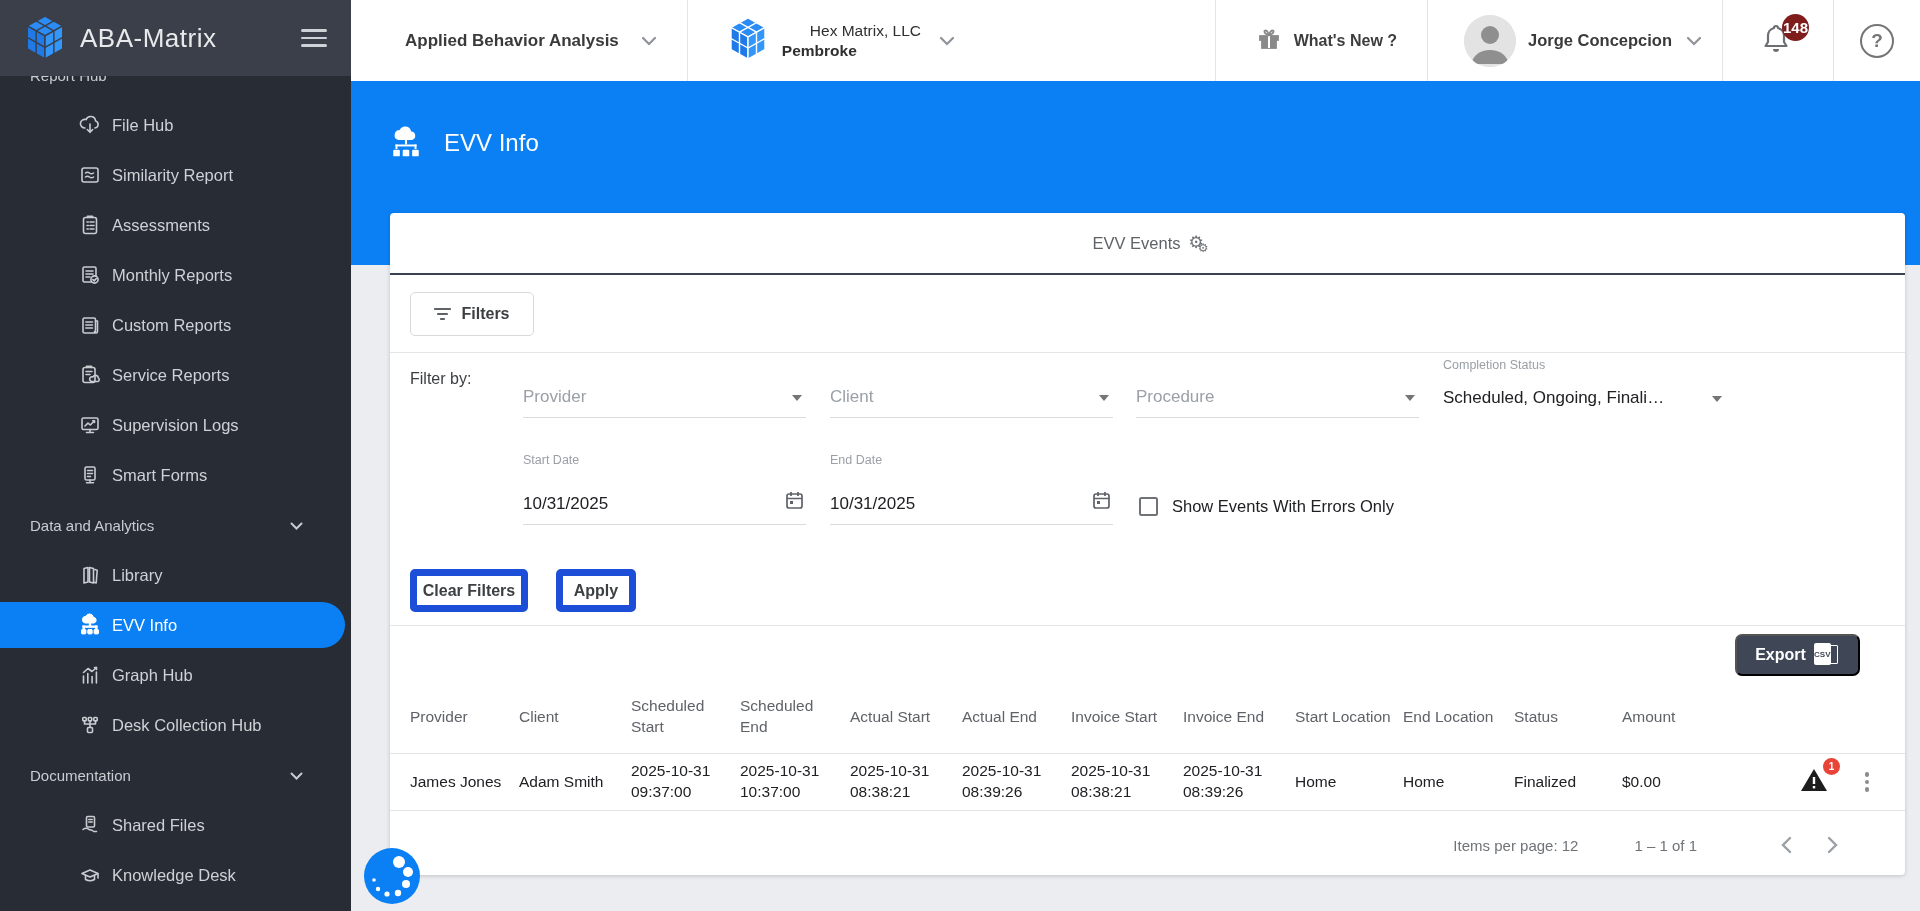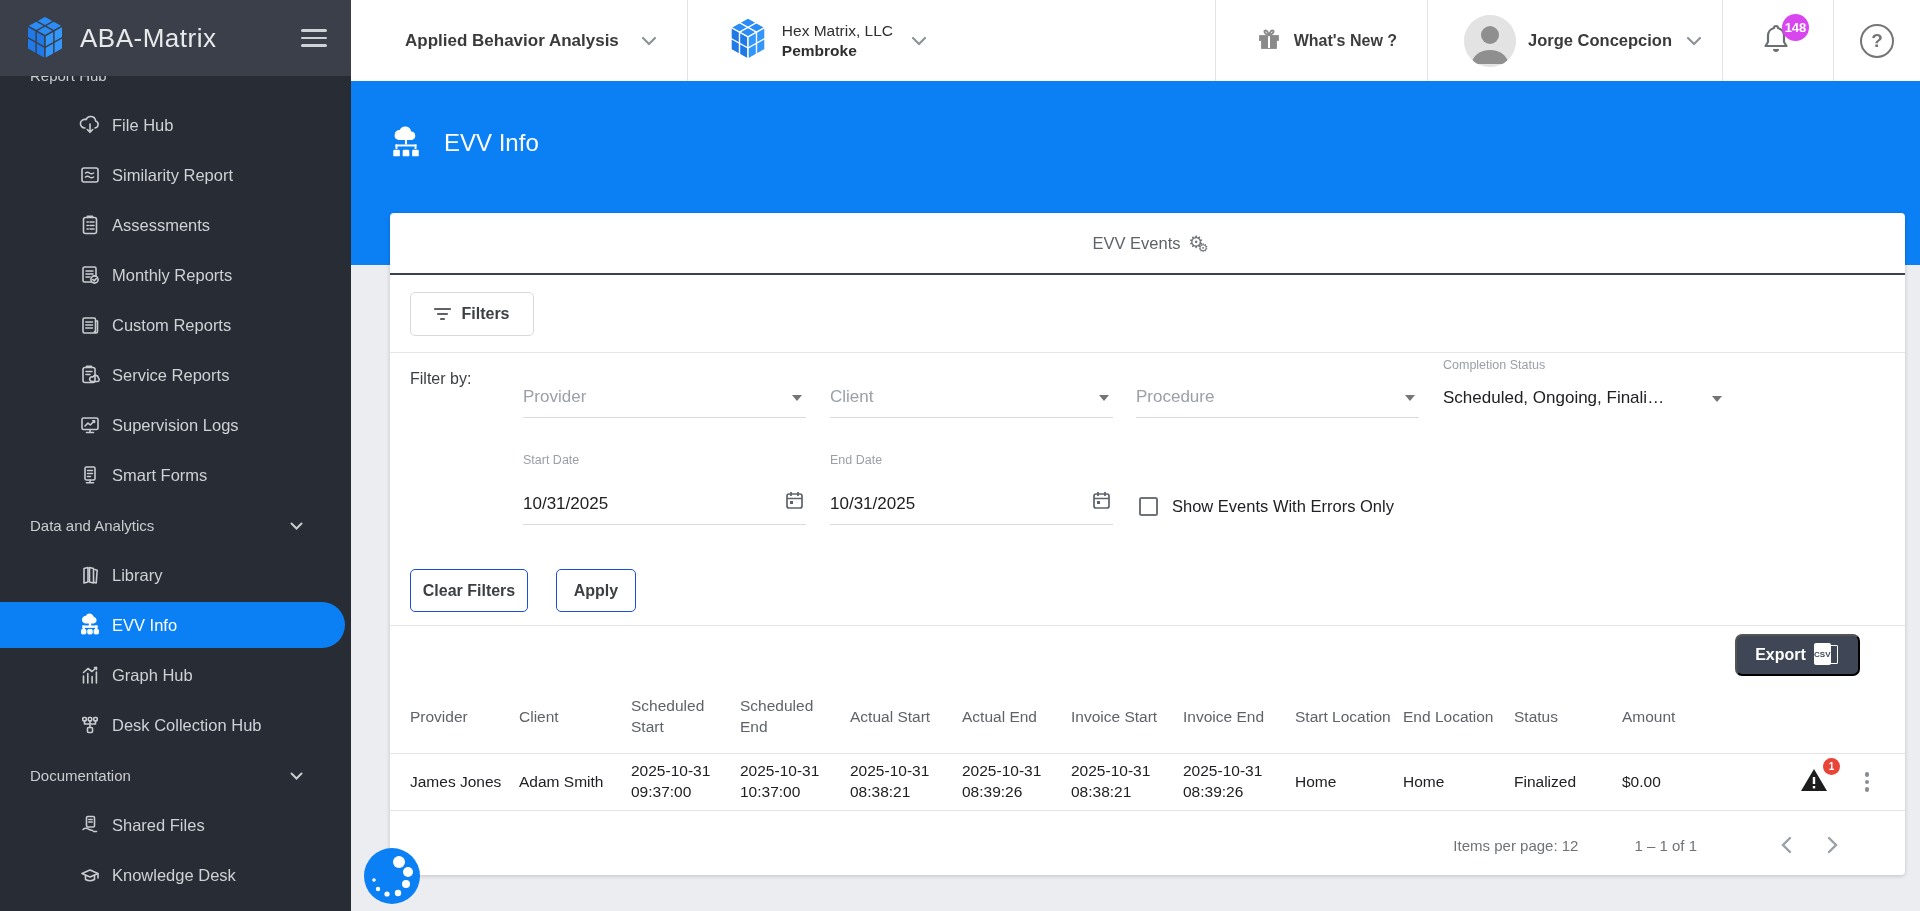--- a/index.html
+++ b/index.html
@@ -25,29 +25,29 @@
   .side-row.active .icon svg * { stroke:#fff; }
   svg.sicon { stroke:#c9ccd1; fill:none; stroke-width:1.6; stroke-linecap:round; stroke-linejoin:round; }
 
   
   .topbar { position:absolute; left:351px; top:0; right:0; height:81px; background:#ffffff; z-index:4; display:flex; align-items:center; }
   .tb-sep { width:1px; height:81px; background:#e4e4e4; }
   .tb-group { display:flex; align-items:center; height:81px; cursor:pointer;padding-left:16px; }
   .product-label { font-size:17px; font-weight:700; color:#3a3a3a; margin:0 22px 0 38px; }
   .org-logo { margin:0 14px 0 24px; }
   .org-text { margin-right:18px; line-height:1.25; }
-  .org-name { font-size:15.5px; color:#2f2f2f; }
+  .org-name { font-size:15.5px; color:#2f2f2f;margin-left:28px; }
   .org-branch { font-size:15.5px; font-weight:700; color:#2f2f2f; }
   .spacer { flex:1; }
   .whats-new { font-size:16px; font-weight:600; color:#3d3d3d; margin:0 30px 0 12px; }
   .avatar { width:52px; height:52px; border-radius:50%; background:#e3e3e3; overflow:hidden; margin:0 12px 0 20px; }
   .user-name { font-size:16.5px; color:#3a3a3a; margin-right:14px;font-weight:bold; }
   .bell-wrap { position:relative; margin:0 42px 0 38px; }
-  .badge { position:absolute; top:-9px; right:-18px; min-width:27px; height:27px; border-radius:50%; background:#d946ef;
-           color:#fff; font-size:13px; font-weight:700; display:flex; align-items:center; justify-content:center; }
+  .badge { position:absolute; top:-9px; right:-18px; min-width:27px; height:27px; border-radius:50%; background:#7f1d1d;
+           color:#fff; font-size:15px; font-weight:700; display:flex; align-items:center; justify-content:center; }
   .help-circle { width:34px; height:34px; border-radius:50%; border:2.5px solid #757575; color:#757575;
                  display:flex; align-items:center; justify-content:center; font-size:19px; font-weight:700; margin:0 26px; cursor:pointer; }
 
   
   .banner { position:absolute; left:351px; top:81px; right:0; height:184px; background:#0b80f5; }
   .banner-title-row { position:absolute; left:37px; top:44px; display:flex; align-items:center; gap:20px; }
   .banner-title { color:#ffffff; font-size:24px; font-weight:500; }
 
   .card { position:absolute; left:390px; top:213px; width:1515px; height:662px; background:#ffffff;
           border-radius:4px; box-shadow:0 1px 4px rgba(0,0,0,0.18); z-index:2; }
@@ -68,21 +68,21 @@
   .field .ph { position:absolute; left:0; bottom:10px; font-size:17px; color:#9aa0a6; }
   .field .val { position:absolute; left:0; bottom:10px; font-size:17px; color:#202124; }
   .dd-arrow { position:absolute; right:4px; bottom:16px; width:0; height:0; border-left:5.5px solid transparent;
               border-right:5.5px solid transparent; border-top:6px solid #757575; }
   .cal-icon { position:absolute; right:2px; bottom:10px; }
 
   .chk-row { position:absolute; left:749px; top:345px; display:flex; align-items:center; gap:14px; cursor:pointer; }
   .checkbox { width:19px; height:19px; border:2px solid #6f7377; border-radius:2.5px; background:#fff; }
   .chk-label { font-size:16.5px; color:#202124; }
 
-  .btn-outline { position:absolute; height:43px; border:1px solid #1d4ed8; border-radius:5px; background:#fff;
+  .btn-outline { position:absolute; height:43px; border:7px solid #1d4ed8; border-radius:5px; background:#fff;
                  font-size:16px; font-weight:600; color:#3c4043; display:flex; align-items:center; justify-content:center; cursor:pointer; }
 
   .export-btn { position:absolute; left:1345px; top:421px; width:125px; height:42px; background:#3f4756; border-radius:7px;
                 color:#fff; font-size:16px; font-weight:700; display:flex; align-items:center; justify-content:center; gap:8px; cursor:pointer; }
   .csv-icon { position:relative; width:26px; height:24px; }
   .csv-icon .sheet { position:absolute; left:0; top:0; width:17px; height:22px; background:#fff; border-radius:2px; }
   .csv-icon .sheet span { position:absolute; left:0px; top:7px; width:17px; font-size:8px; font-weight:700; color:#3f4756; text-align:center; }
   .csv-icon .back { position:absolute; left:15px; top:2px; width:9px; height:19px; border:1.5px solid #fff; border-radius:1px; }
 
   .thead, .trow { position:absolute; left:0; width:100%; display:flex; align-items:center; padding:0 20px; }

